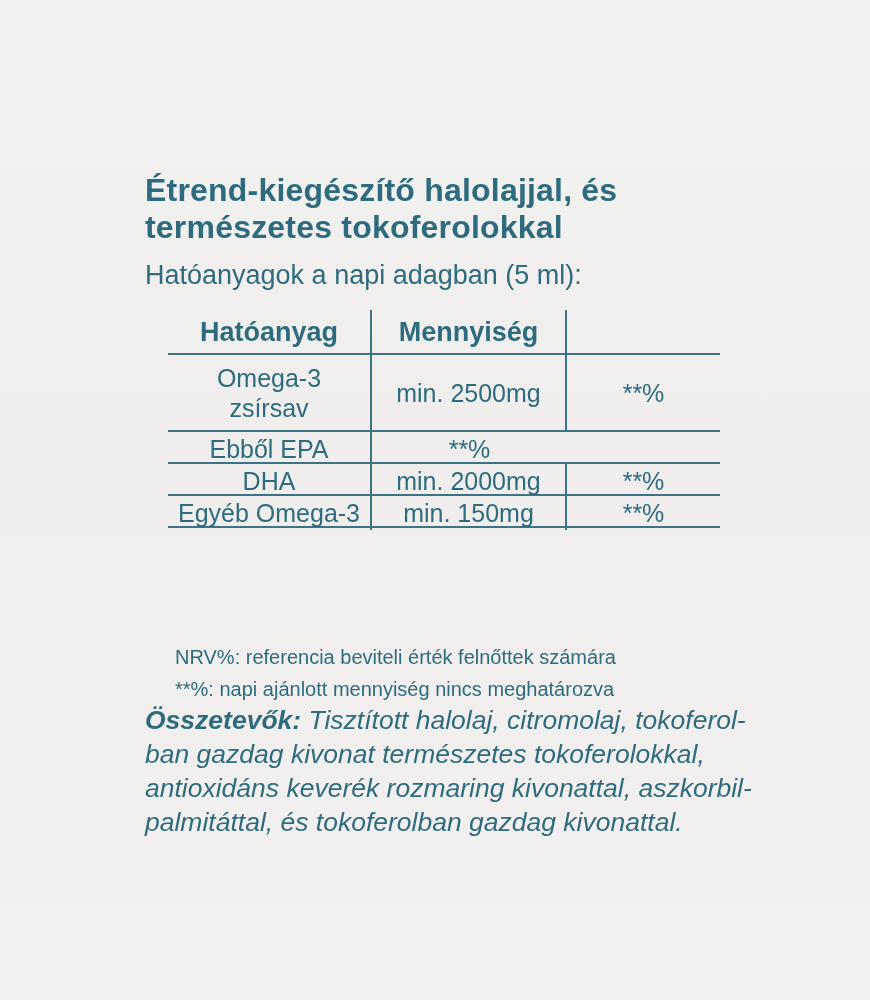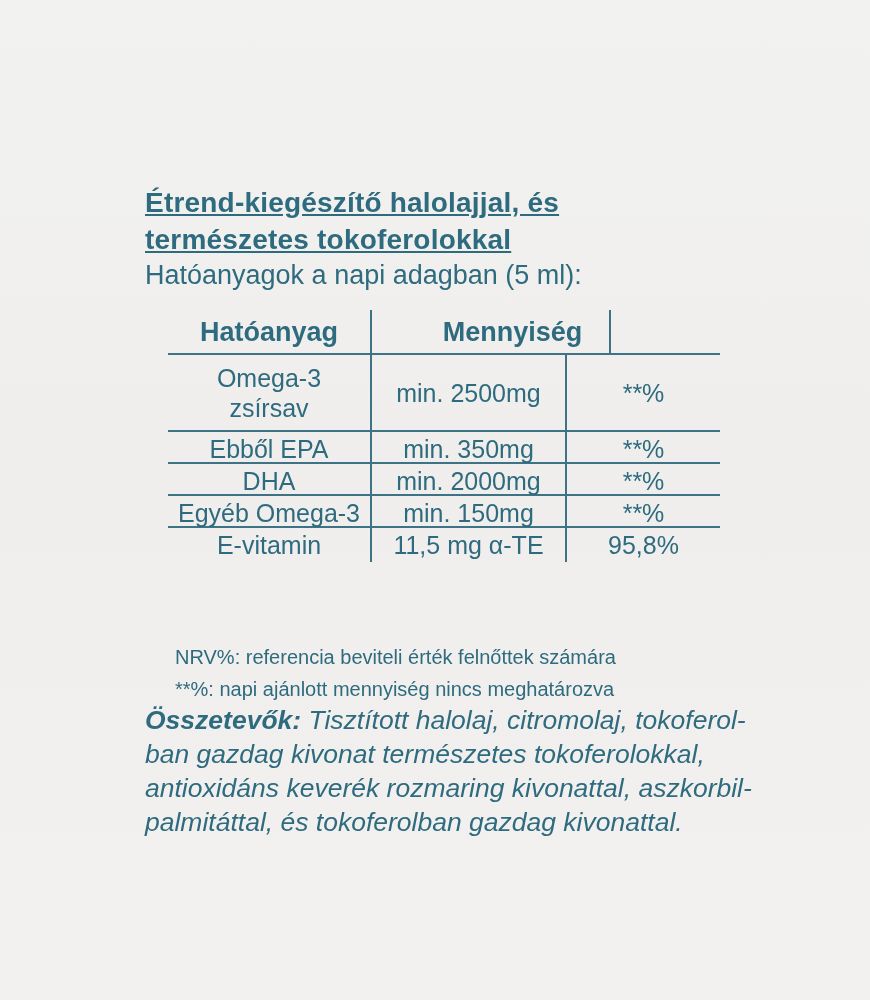--- a/index.html
+++ b/index.html
@@ -11,27 +11,26 @@
     background: linear-gradient(180deg, #f2f2f1 0%, #efeeec 45%, #f2f1f0 100%);
   }
   .sheet {
     position: relative;
     width: 870px; height: 1000px;
     overflow: hidden;
     color: #2e6b7e;
   }
   .title {
     position: absolute;
-    left: 145px; top: 184px;
+    left: 145px; top: 172px;
     width: 640px;
-    font-size: 28px;
+    font-size: 32px;
     font-weight: bold;
     line-height: 37px;
     letter-spacing: 0.2px;
-    text-decoration: underline;
   }
   .subtitle {
     position: absolute;
     left: 145px; top: 259px;
     width: 640px;
     font-size: 27px;
     line-height: 32px;
   }
   .nutrient-table {
     position: absolute;
@@ -47,21 +46,21 @@
   .t-cell {
     display: flex;
     align-items: center;
     justify-content: center;
     text-align: center;
     font-size: 25px;
     line-height: 30px;
     padding: 2px 6px;
   }
   .t-cell.c1, .t-cell.c2 { border-right: 2px solid #3e7386; }
-  .t-row.head { height: 45px; gap: 44px; }
+  .t-row.head { height: 45px; }
   .t-row.head .t-cell { font-weight: bold; font-size: 27px; }
   .t-row.r1 { height: 77px; }
   .t-row.r2, .t-row.r3, .t-row.r4, .t-row.r5 { height: 32px; }
   .notes {
     position: absolute;
     left: 175px; top: 641px;
     width: 560px;
     font-size: 20px;
     line-height: 32px;
   }
@@ -95,41 +94,35 @@
     </div>
 
     <div class="t-row r1">
       <div class="t-cell c1">Omega-3 zsírsav</div>
       <div class="t-cell c2">min. 2500mg</div>
       <div class="t-cell c3">**%</div>
     </div>
 
     <div class="t-row r2">
       <div class="t-cell c1">Ebből EPA</div>
-      <div class="t-cell c2">min. 350mg</div>
       <div class="t-cell c3">**%</div>
     </div>
 
     <div class="t-row r3">
       <div class="t-cell c1">DHA</div>
       <div class="t-cell c2">min. 2000mg</div>
       <div class="t-cell c3">**%</div>
     </div>
 
     <div class="t-row r4">
       <div class="t-cell c1">Egyéb Omega-3</div>
       <div class="t-cell c2">min. 150mg</div>
       <div class="t-cell c3">**%</div>
     </div>
 
-    <div class="t-row r5 last">
-      <div class="t-cell c1">E-vitamin</div>
-      <div class="t-cell c2">11,5 mg α-TE</div>
-      <div class="t-cell c3">95,8%</div>
-    </div>
 
   </div>
 
   <div class="notes">
     <div>NRV%: referencia beviteli érték felnőttek számára</div>
     <div>**%: napi ajánlott mennyiség nincs meghatározva</div>
   </div>
 
   <div class="ingredients">
     <div><span class="bold">Összetevők:</span><span> Tisztított halolaj, citromolaj, tokoferol-</span></div>

